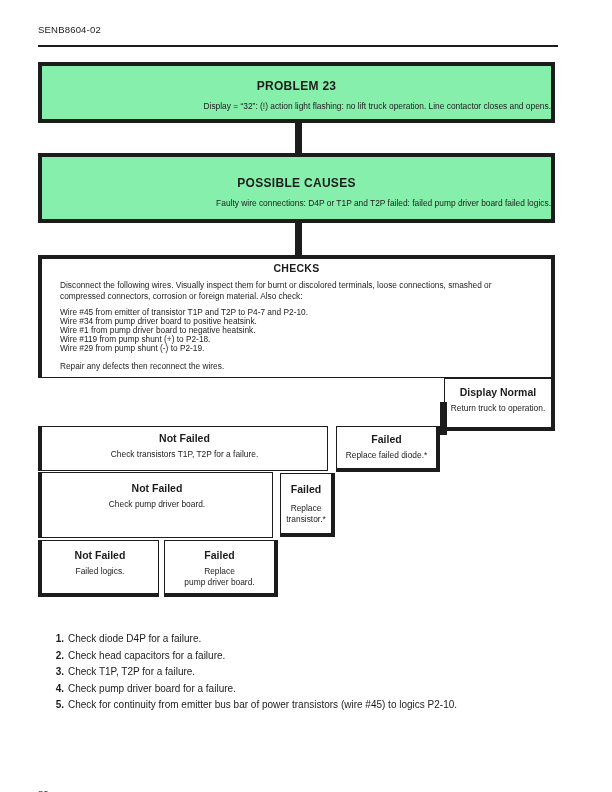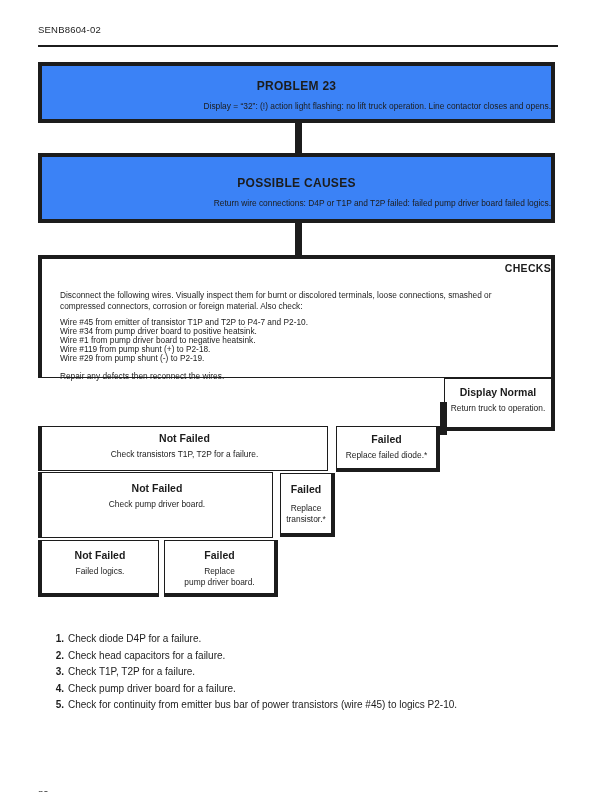--- a/index.html
+++ b/index.html
@@ -17,42 +17,42 @@
   .abs { position: absolute; }
 
   
   .doc-code { left: 38px; top: 24px; font-size: 9.5px; letter-spacing: 0.2px; }
   .header-rule { left: 38px; top: 45px; width: 520px; height: 2px; background: #1c1c1c; }
   .page-num { left: 38px; top: 788px; font-size: 9.5px; }
 
   
   .big-box {
     border: 4px solid #1c1c1c;
-    background: #3b82f6;
+    background: #86efac;
     text-align: center;
   }
   .big-title { font-size: 12px; font-weight: bold; letter-spacing: 0.3px; }
   .big-text { font-size: 8.4px; margin-top: 8px; text-align: right; }
 
   .problem-box { left: 38px; top: 62px; width: 517px; height: 61px; padding-top: 13px; }
   .causes-box  { left: 38px; top: 153px; width: 517px; height: 70px; padding-top: 19px; }
 
   .connector { width: 7px; background: #1c1c1c; left: 295px; }
   .conn-1 { top: 120px; height: 36px; }
   .conn-2 { top: 220px; height: 38px; }
 
   
   .checks-box {
     left: 38px; top: 255px; width: 517px; height: 123px;
     border: 4px solid #1c1c1c; border-bottom-width: 1.5px;
     background: #fff;
   }
-  .checks-title { text-align: right; font-size: 10.5px; font-weight: bold; margin-top: 3px; letter-spacing: 0.3px; }
+  .checks-title { text-align: center; font-size: 10.5px; font-weight: bold; margin-top: 3px; letter-spacing: 0.3px; }
   .checks-body { padding-left: 18px; padding-right: 24px; font-size: 8.3px; }
-  .checks-intro { margin-top: 16px; line-height: 10.5px; max-width: 472px; }
+  .checks-intro { margin-top: 6px; line-height: 10.5px; max-width: 472px; }
   .checks-wires { margin-top: 7px; line-height: 9px; }
   .checks-outro { margin-top: 8px; }
 
   
   .fc-box { background: #fff; text-align: center; border: 1.5px solid #1c1c1c; }
   .fc-title { font-size: 10.5px; font-weight: bold; }
   .fc-text { font-size: 8.4px; margin-top: 5px; white-space: pre-line; line-height: 10.5px; }
 
   .display32-box { left: 38px; top: 378px; width: 402px; height: 46px; border-left-width: 4px; padding-top: 6px; }
   .display-normal-box { left: 444px; top: 378px; width: 111px; height: 53px; border-right-width: 4px; border-bottom-width: 4px; padding-top: 7px; }
@@ -89,21 +89,21 @@
 
   <div class="abs big-box problem-box">
     <div class="big-title">PROBLEM 23</div>
     <div class="big-text">Display = “32”: (!) action light flashing: no lift truck operation. Line contactor closes and opens.</div>
   </div>
 
   <div class="abs connector conn-1"></div>
 
   <div class="abs big-box causes-box">
     <div class="big-title">POSSIBLE CAUSES</div>
-    <div class="big-text">Return wire connections: D4P or T1P and T2P failed: failed pump driver board failed logics.</div>
+    <div class="big-text">Faulty wire connections: D4P or T1P and T2P failed: failed pump driver board failed logics.</div>
   </div>
 
   <div class="abs connector conn-2"></div>
 
   <div class="abs checks-box">
     <div class="checks-title">CHECKS</div>
     <div class="checks-body">
       <div class="checks-intro">Disconnect the following wires. Visually inspect them for burnt or discolored terminals, loose connections, smashed or compressed connectors, corrosion or foreign material. Also check:</div>
       <div class="checks-wires">
         <div>Wire #45 from emitter of transistor T1P and T2P to P4-7 and P2-10.</div>

